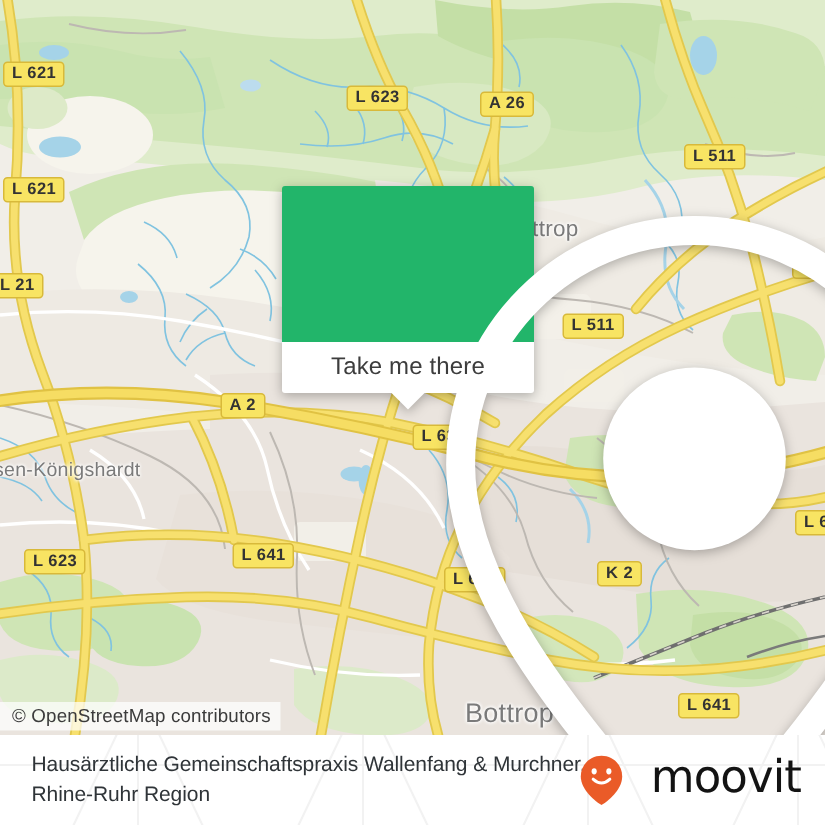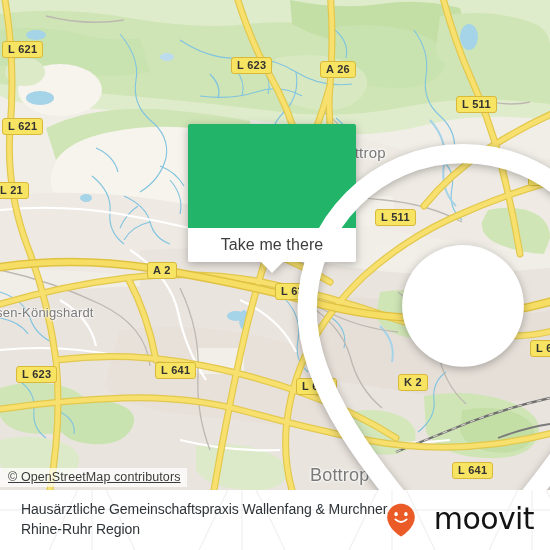--- a/index.html
+++ b/index.html
@@ -18,21 +18,20 @@
   .map svg{position:absolute;left:0;top:0;width:550px;height:490px;display:block;}
 
   
   .attrib{
     position:absolute;left:0;top:468px;
     background:rgba(255,255,255,0.72);
     padding:2px 6px 3px 8px;
     font-size:12.5px;color:#3b3b3b;letter-spacing:.1px;
     white-space:nowrap;
     z-index:30;
-    text-decoration:underline;
   }
 
   
   .popup{
     position:absolute;left:188px;top:124px;width:168px;
     z-index:40;
     filter:drop-shadow(0 2px 4px rgba(0,0,0,.28));
   }
   .popup-body{
     background:#22b56a;height:104px;

